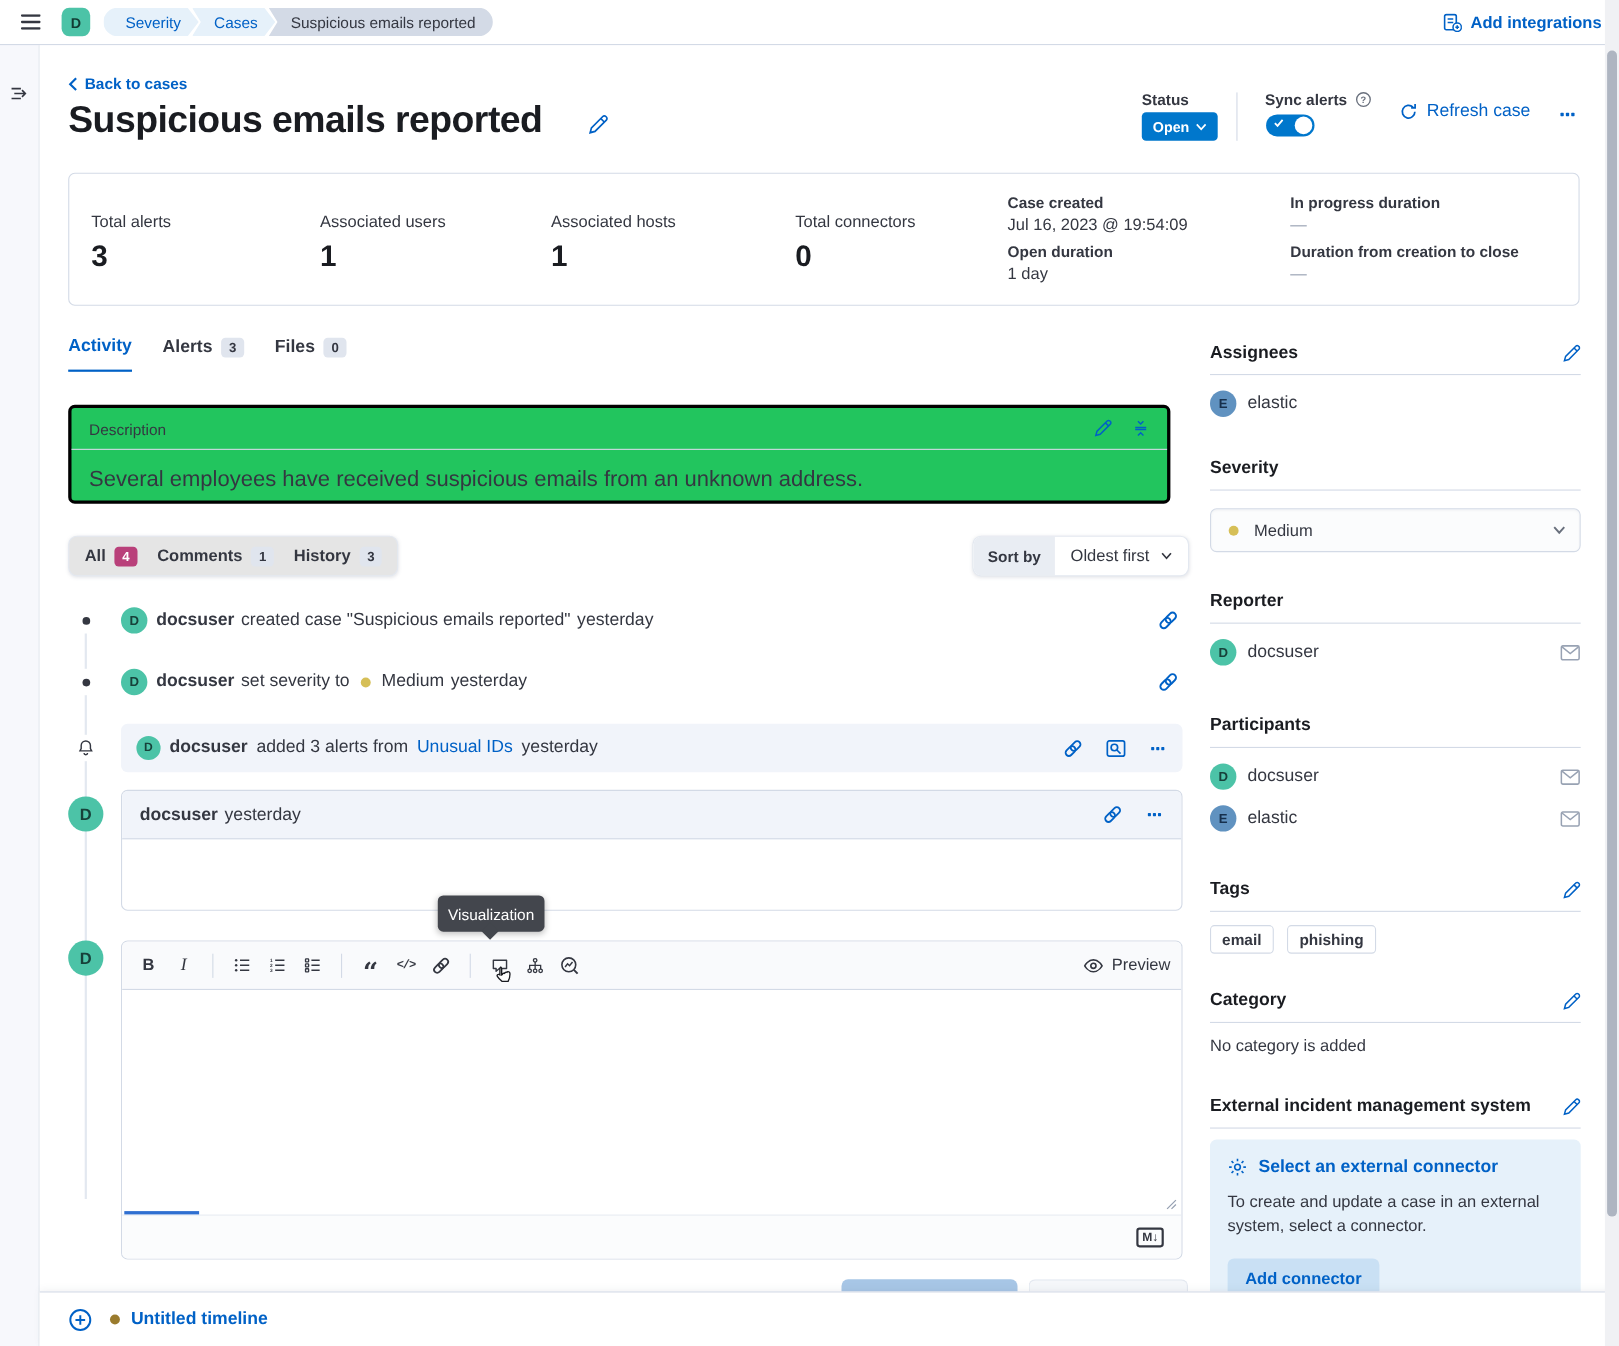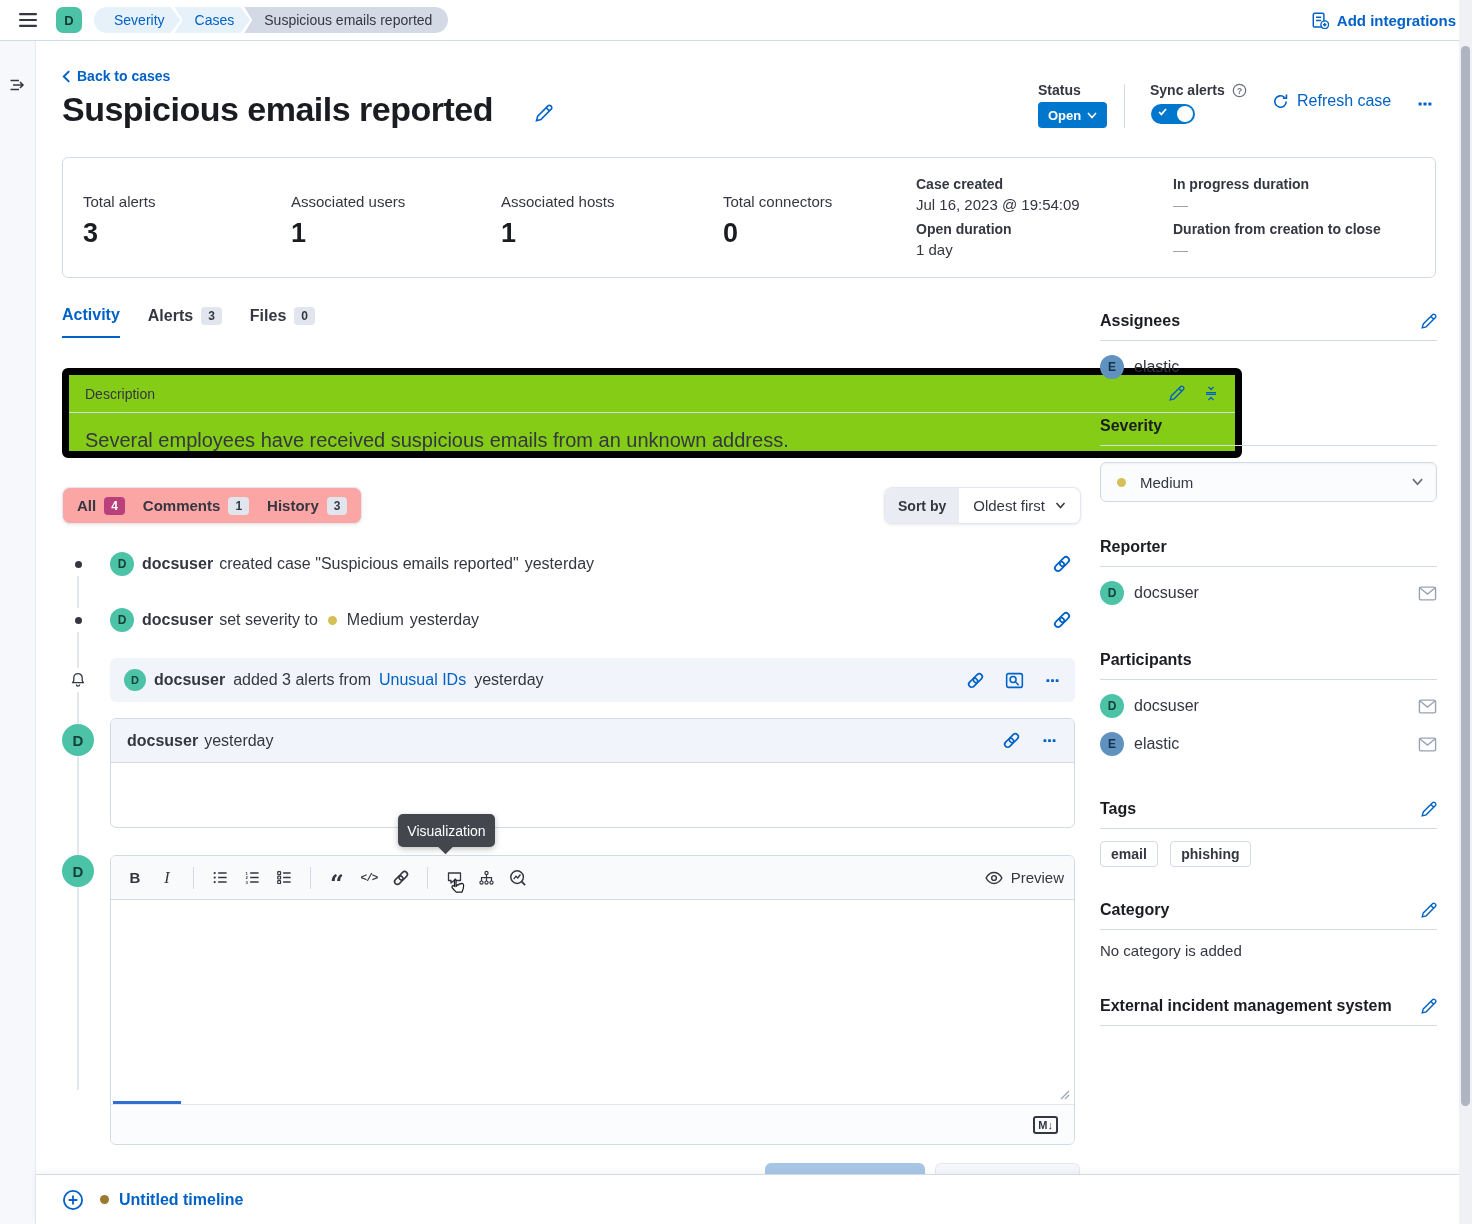--- a/index.html
+++ b/index.html
@@ -52,27 +52,27 @@
   .kv .v { font-size:15px; color:#343741; margin-bottom:8px; }
   .kv .dash { color:#98A2B3; }
 
   
   .tabs { left:62px; top:306px; display:flex; gap:28px; align-items:center; }
   .tab { display:flex; align-items:center; gap:8px; font-size:16px; font-weight:bold; padding-bottom:12px; cursor:pointer; color:#343741; }
   .tab.active { color:#0061C6; border-bottom:2px solid #0061C6; }
   .count-badge { background:#E0E5EE; color:#343741; font-size:12px; font-weight:bold; border-radius:4px; padding:2px 7px; }
 
   
-  .desc-panel { left:62px; top:368px; width:1180px; height:90px; border:7px solid #000000; border-radius:6px; background:#84cc16; }
+  .desc-panel { left:62px; top:368px; width:1002px; height:90px; border:3px solid #000000; border-radius:6px; background:#22c55e; }
   .desc-head { height:38px; border-bottom:1px solid #D3DAE6; display:flex; align-items:center; padding:0 16px; font-size:14px; }
   .desc-icons { margin-left:auto; display:flex; gap:18px; color:#0061C6; }
   .desc-body { padding:16px; font-size:20px; }
 
   
-  .filter-group { left:62px; top:487px; height:37px; display:flex; align-items:center; gap:18px; background:#fca5a5; border:1px solid #E3E8F0; border-radius:8px; padding:0 14px; box-shadow:0 1px 3px rgba(100,110,130,.15); }
+  .filter-group { left:62px; top:487px; height:37px; display:flex; align-items:center; gap:18px; background:#e5e5e5; border:1px solid #E3E8F0; border-radius:8px; padding:0 14px; box-shadow:0 1px 3px rgba(100,110,130,.15); }
   .filter-item { display:flex; align-items:center; gap:8px; font-size:15px; font-weight:bold; cursor:pointer; }
   .badge-accent { background:#B9407A; color:#fff; font-size:12px; font-weight:bold; border-radius:4px; padding:2px 7px; }
   .sort-ctl { left:884px; top:487px; height:37px; display:flex; align-items:stretch; border:1px solid #E3E8F0; border-radius:8px; overflow:hidden; box-shadow:0 1px 3px rgba(100,110,130,.15); background:#fff;text-align:center; }
   .sort-label { background:#E9EDF3; font-size:14px; font-weight:bold; display:flex; align-items:center; padding:0 13px; }
   .sort-value { display:flex; align-items:center; gap:10px; padding:0 14px; font-size:15px; cursor:pointer; }
 
   
   .vline { left:77px; top:560px; width:2px; height:530px; background:#E3E8F0; }
   .marker { position:absolute; left:66px; width:24px; height:24px; border-radius:50%; background:#fff; display:flex; align-items:center; justify-content:center; }
   .marker .dotc { width:7px; height:7px; border-radius:50%; background:#343741; }
@@ -641,20 +641,33 @@
     <div class="side-h">
         <span>External incident management system</span>
       <span class="edit">
           <svg width="17" height="17" viewBox="0 0 16 16">
             <path d="M11.8 1.6a1.6 1.6 0 0 1 2.3 0l.4.4a1.6 1.6 0 0 1 0 2.3L5.8 13l-3.7 1 1-3.7z" fill="none" stroke="#0061C6" stroke-width="1.3"></path>
             <path d="M10.3 3.2l2.6 2.6" stroke="#0061C6" stroke-width="1.3"></path>
           </svg>
         </span>
     </div>
     <div class="side-hr"></div>
+    <div class="ext-panel">
+      <div class="ext-title">
+        <svg width="18" height="18" viewBox="0 0 16 16">
+            <circle cx="8" cy="8" r="2.3" fill="none" stroke="#0061C6" stroke-width="1.3"></circle>
+            <g stroke="#0061C6" stroke-width="1.3">
+              <path d="M8 1.2v2.1M8 12.7v2.1M1.2 8h2.1M12.7 8h2.1M3.2 3.2l1.5 1.5M11.3 11.3l1.5 1.5M12.8 3.2l-1.5 1.5M4.7 11.3l-1.5 1.5"></path>
+            </g>
+          </svg>
+        <span>Select an external connector</span>
+      </div>
+      <div class="ext-body">To create and update a case in an external system, select a connector.</div>
+      <button class="ext-btn">Add connector</button>
+    </div>
   </div>
 
   <div class="abs bottom-bar">
     <span>
       <svg width="22" height="22" viewBox="0 0 16 16">
           <circle cx="8" cy="8" r="6.6" fill="none" stroke="#0061C6" stroke-width="1.3"></circle>
           <path d="M8 4.8v6.4M4.8 8h6.4" stroke="#0061C6" stroke-width="1.3"></path>
         </svg>
     </span>
     <span style="display:flex; align-items:center; gap:10px;">

